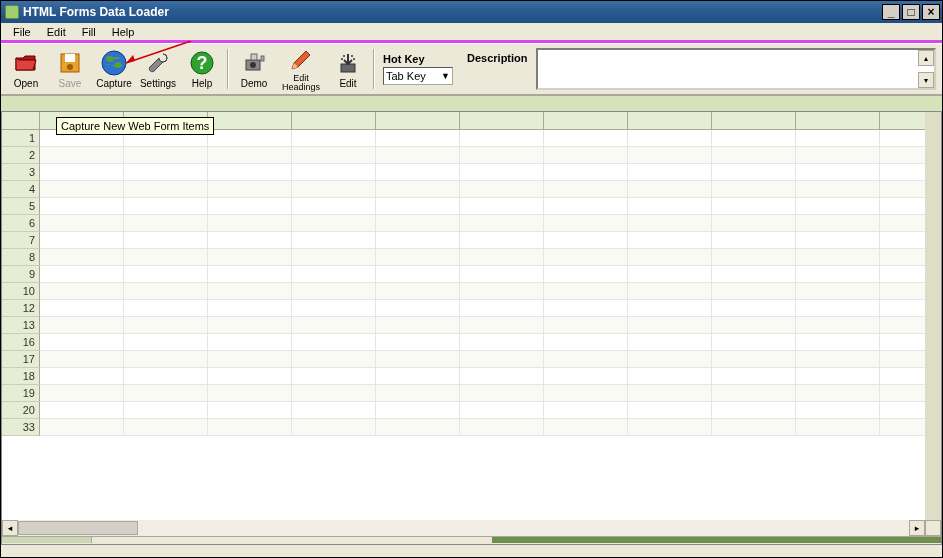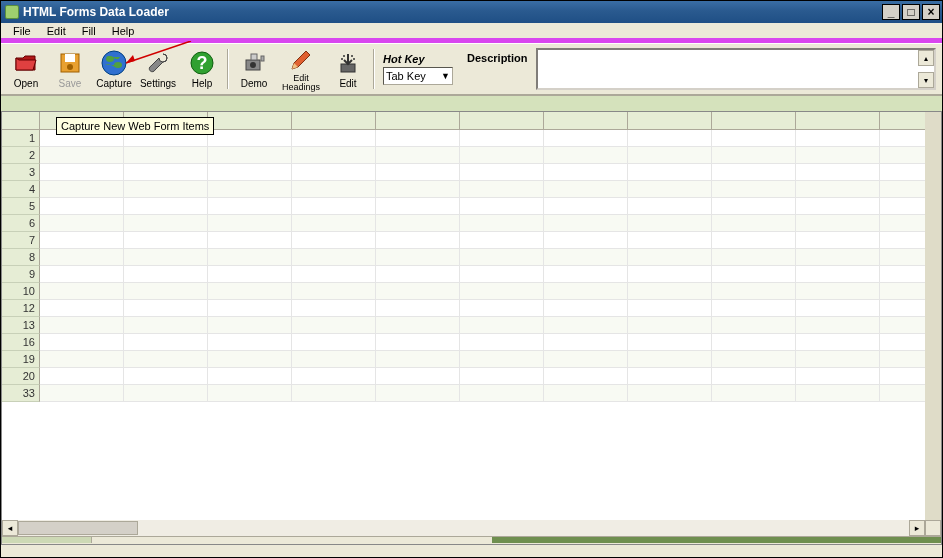--- a/index.html
+++ b/index.html
@@ -7,33 +7,33 @@
 
   
   .titlebar { height: 22px; background: linear-gradient(to bottom, #3a6ea5 0%, #2a5a8f 45%, #1f4f85 100%); color: #fff; display: flex; align-items: center; padding: 0 2px 0 4px; }
   .titlebar .appicon { width: 14px; height: 14px; background: #9fcf6f; border: 1px solid #5a8f3f; margin-right: 4px; border-radius: 2px; }
   .titlebar .title { flex: 1; font-weight: bold; font-size: 12px; }
   .winbtns { display: flex; gap: 2px; }
   .winbtn { width: 18px; height: 16px; background: #d4d0c8; border: 1px solid #000; display: flex; align-items: center; justify-content: center; font-size: 12px; font-weight: bold; color: #000; line-height: 1; }
   .winbtn.x { font-family: Arial; }
 
   
-  .menubar { height: 20px; background: #ece9d8; display: flex; align-items: center; padding-left: 4px; border-bottom: 5px solid #d946ef; }
+  .menubar { height: 20px; background: #ece9d8; display: flex; align-items: center; padding-left: 4px; border-bottom: 3px solid #d946ef; }
   .menuitem { padding: 2px 8px; cursor: default; }
 
   
   .toolbar { height: 52px; background: #ece9d8; border-top: 1px solid #fff; border-bottom: 1px solid #aca899; display: flex; align-items: center; padding: 2px 4px; gap: 2px; }
   .tbn { width: 42px; height: 46px; border: 1px solid transparent; display: flex; flex-direction: column; align-items: center; justify-content: center; cursor: default; background: #ece9d8; }
   .tbn .ic { width: 28px; height: 28px; display: flex; align-items: center; justify-content: center; }
   .tbn .lbl { font-size: 10px; margin-top: 1px; }
   .tbn.disabled .lbl { color: #999; }
   .sep { width: 2px; height: 40px; border-left: 1px solid #aca899; border-right: 1px solid #fff; margin: 0 2px; }
 
   .hotkey-panel { display: flex; flex-direction: column; gap: 2px; margin-left: 4px; height: 44px; justify-content: center; }
-  .hotkey-label { font-size: 11px; font-weight: bold; font-style: italic; }
+  .hotkey-label { font-size: 11px; font-weight: bold; }
   .hotkey-select { display: flex; align-items: center; border: 1px inset #aca899; background: #fff; width: 70px; height: 18px; padding: 0 2px; font-size: 11px; }
   .hotkey-select .dd { margin-left: auto; font-size: 9px; }
 
   .desc-label { font-size: 11px; font-weight: bold; margin-left: 12px; margin-right: 6px; align-self: flex-start; margin-top: 6px; }
   .desc-box { flex: 1; height: 42px; background: #fff; border: 2px inset #d4d0c8; margin-right: 2px; position: relative; }
   .desc-scroll { position: absolute; right: 0; top: 0; bottom: 0; width: 16px; display: flex; flex-direction: column; justify-content: space-between; }
   .desc-scroll .sb { width: 16px; height: 16px; background: #ece9d8; border: 1px solid #aca899; font-size: 8px; display:flex; align-items:center; justify-content:center; }
 
   
   .tooltip { position: absolute; top: 116px; left: 55px; background: #ffffe1; border: 1px solid #000; padding: 2px 4px; font-size: 11px; z-index: 100; }
@@ -391,20 +391,48 @@
           <div class="cell" style="width: 84px;"></div>
           <div class="cell" style="width: 84px;"></div>
           <div class="cell" style="width: 84px;"></div>
           <div class="cell" style="width: 84px;"></div>
           <div class="cell" style="width: 84px;"></div>
           <div class="cell" style="width: 84px;"></div>
           <div class="cell" style="width: 84px;"></div>
           <div class="cell" style="width: auto; flex: 1 1 0%;"></div>
         </div>
         <div class="rowwrap">
+          <div class="rowhead">17</div>
+          <div class="cell" style="width: 84px;"></div>
+          <div class="cell" style="width: 84px;"></div>
+          <div class="cell" style="width: 84px;"></div>
+          <div class="cell" style="width: 84px;"></div>
+          <div class="cell" style="width: 84px;"></div>
+          <div class="cell" style="width: 84px;"></div>
+          <div class="cell" style="width: 84px;"></div>
+          <div class="cell" style="width: 84px;"></div>
+          <div class="cell" style="width: 84px;"></div>
+          <div class="cell" style="width: 84px;"></div>
+          <div class="cell" style="width: auto; flex: 1 1 0%;"></div>
+        </div>
+        <div class="rowwrap">
+          <div class="rowhead">18</div>
+          <div class="cell" style="width: 84px;"></div>
+          <div class="cell" style="width: 84px;"></div>
+          <div class="cell" style="width: 84px;"></div>
+          <div class="cell" style="width: 84px;"></div>
+          <div class="cell" style="width: 84px;"></div>
+          <div class="cell" style="width: 84px;"></div>
+          <div class="cell" style="width: 84px;"></div>
+          <div class="cell" style="width: 84px;"></div>
+          <div class="cell" style="width: 84px;"></div>
+          <div class="cell" style="width: 84px;"></div>
+          <div class="cell" style="width: auto; flex: 1 1 0%;"></div>
+        </div>
+        <div class="rowwrap">
           <div class="rowhead">19</div>
           <div class="cell" style="width: 84px;"></div>
           <div class="cell" style="width: 84px;"></div>
           <div class="cell" style="width: 84px;"></div>
           <div class="cell" style="width: 84px;"></div>
           <div class="cell" style="width: 84px;"></div>
           <div class="cell" style="width: 84px;"></div>
           <div class="cell" style="width: 84px;"></div>
           <div class="cell" style="width: 84px;"></div>
           <div class="cell" style="width: 84px;"></div>

